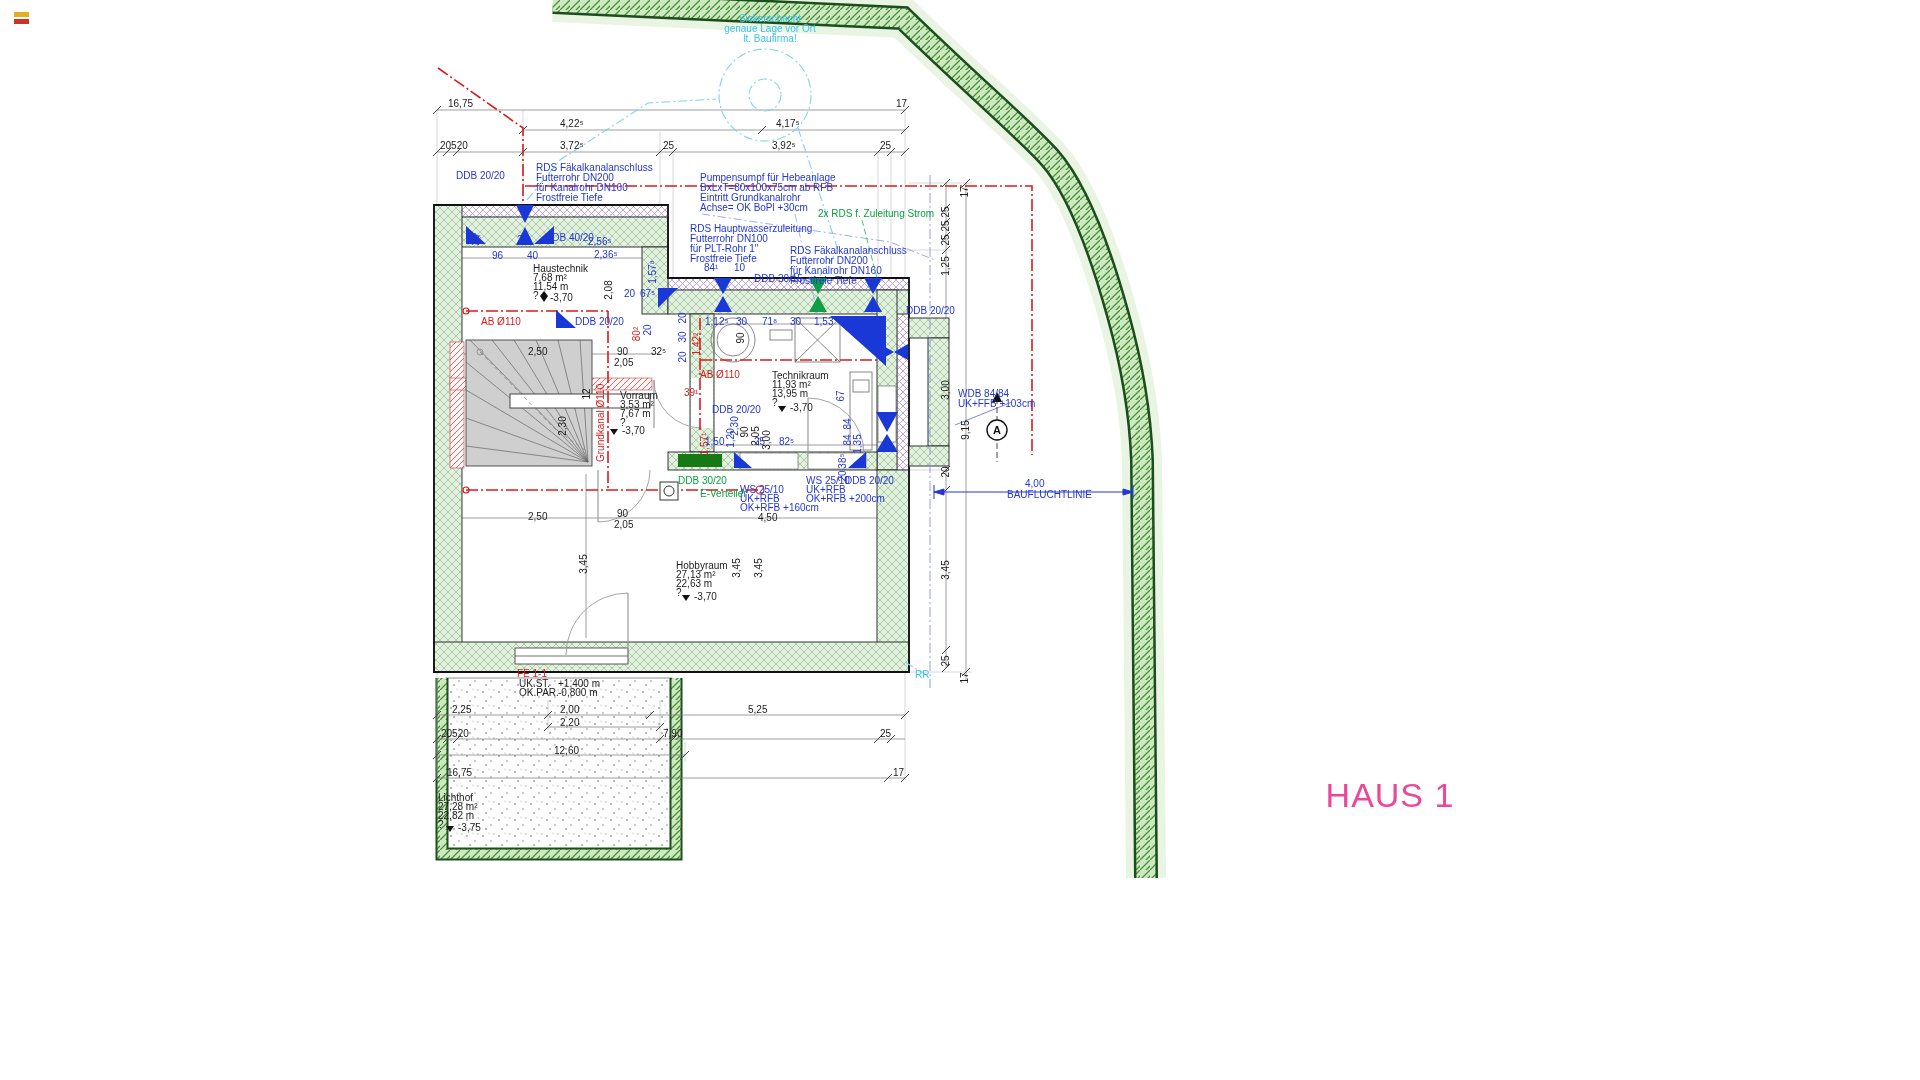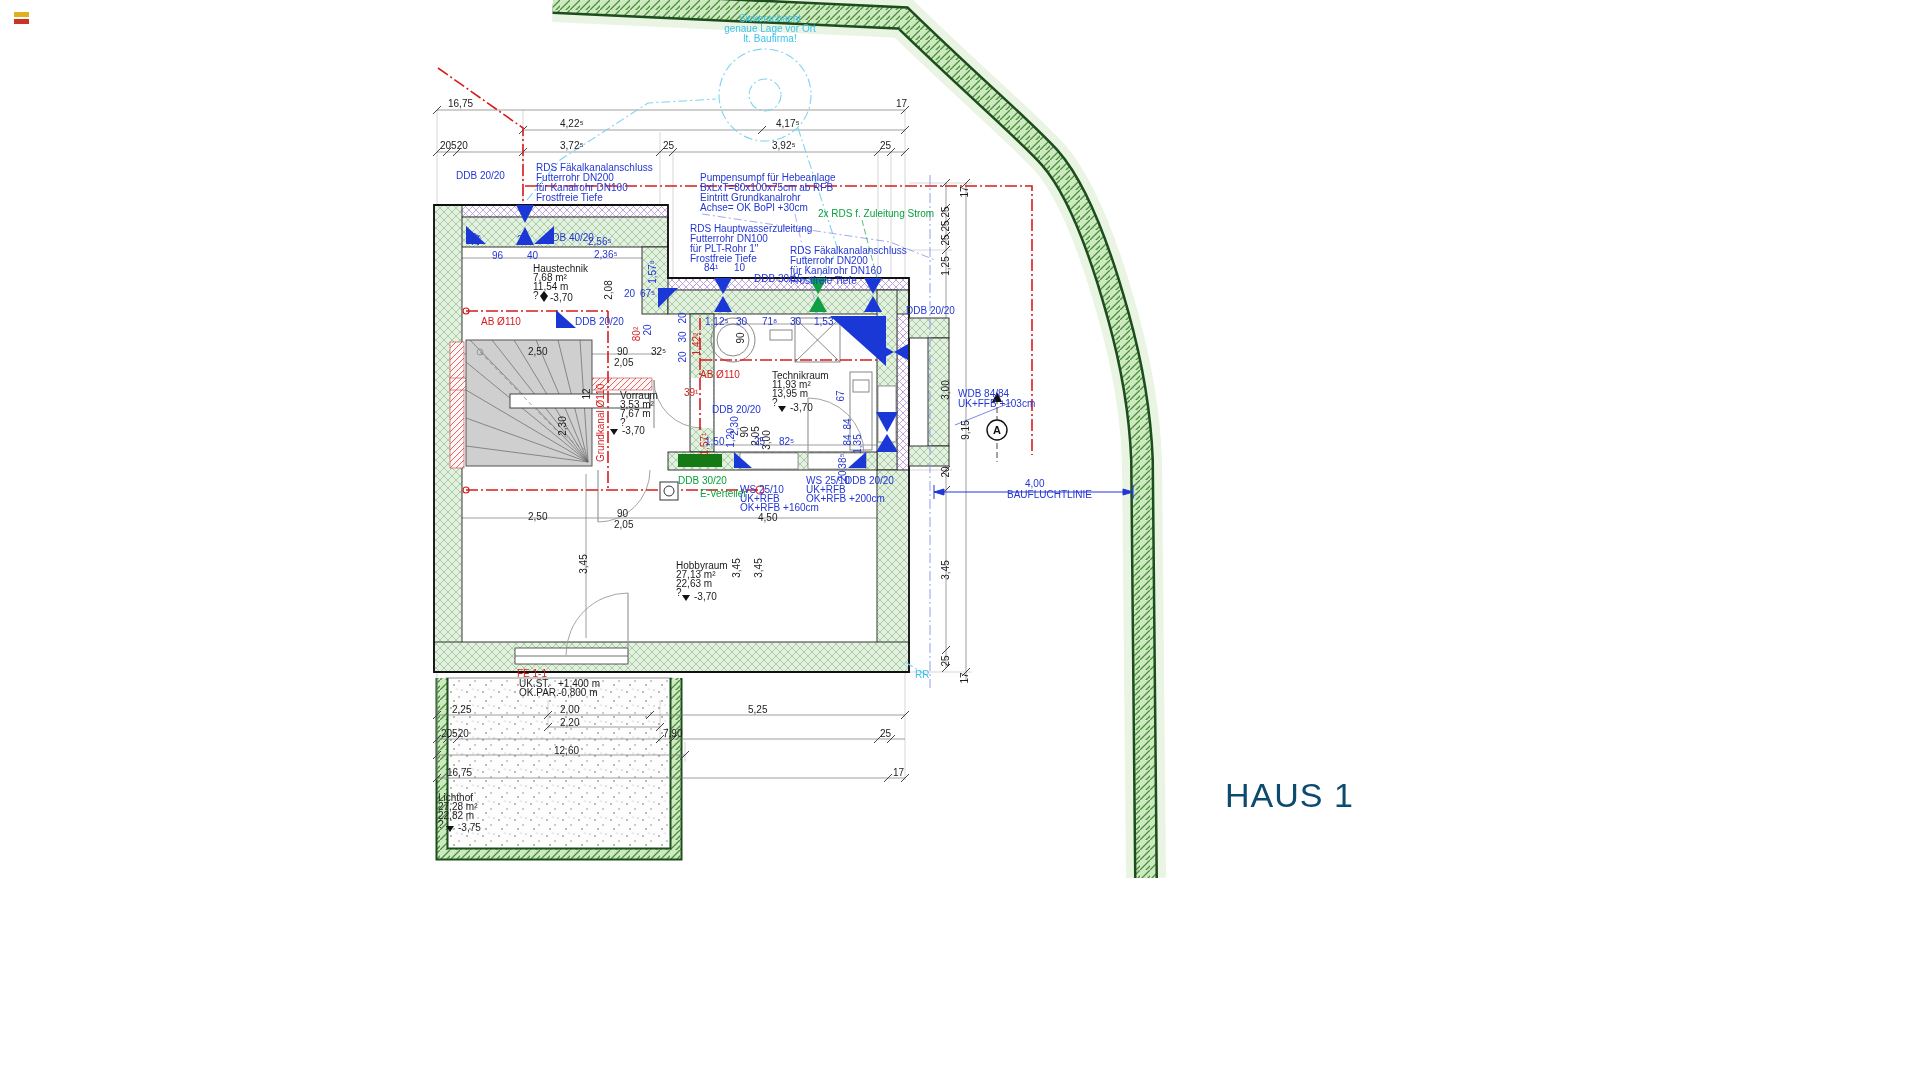--- a/index.html
+++ b/index.html
@@ -5,21 +5,21 @@
   html,body{margin:0;padding:0;background:#ffffff;width:1920px;height:1080px;overflow:hidden;
     font-family:"Liberation Sans",sans-serif;}
   #stage{position:relative;width:1920px;height:1080px;background:#fff;}
   svg text{font-family:"Liberation Sans",sans-serif;font-size:10px;}
   .lbl{fill:#1c1c1e;}
   .k{fill:#1c1c1e;}
   .b{fill:#2336d4;}
   .r{fill:#d61c1c;}
   .g{fill:#0aa23e;}
   .c{fill:#3dc3ec;}
-  #plan-title{position:absolute;left:1225px;top:778px;width:330px;color:#0c4a6e;}
+  #plan-title{position:absolute;left:1225px;top:778px;width:330px;text-align:center;color:#ec4899;}
   #plan-title .t1,#plan-title .t2{font-size:34px;font-weight:500;letter-spacing:1px;line-height:34px;}
 </style>
 </head>
 <body>
 <div id="stage">
 
 
 
 <svg id="plan" width="1920" height="1080" viewBox="0 0 1920 1080">
   <defs>

